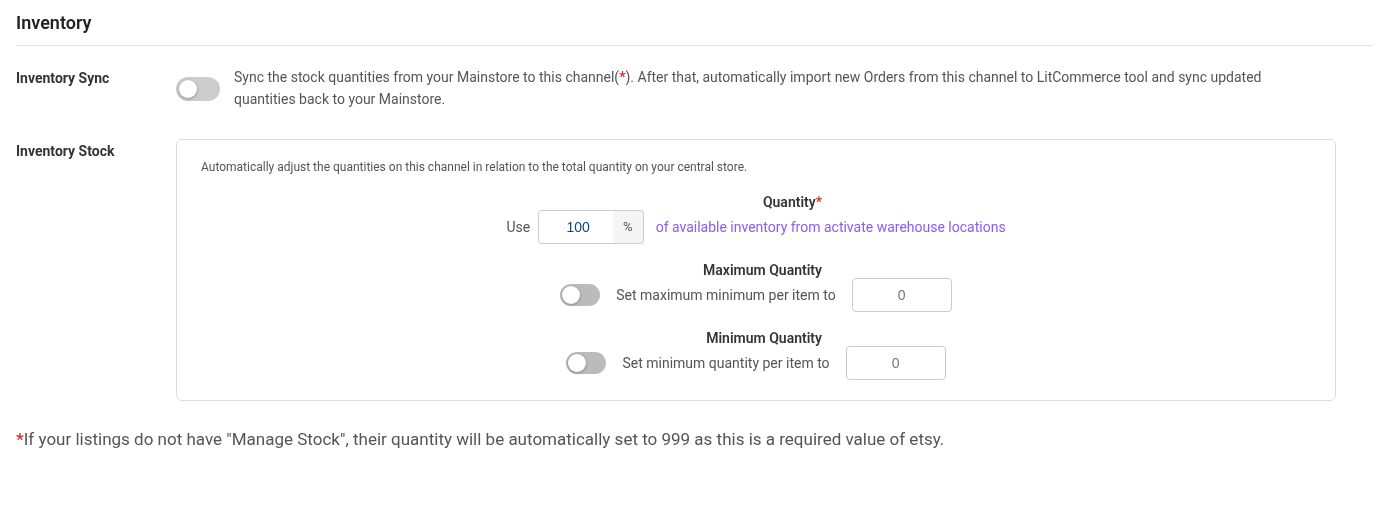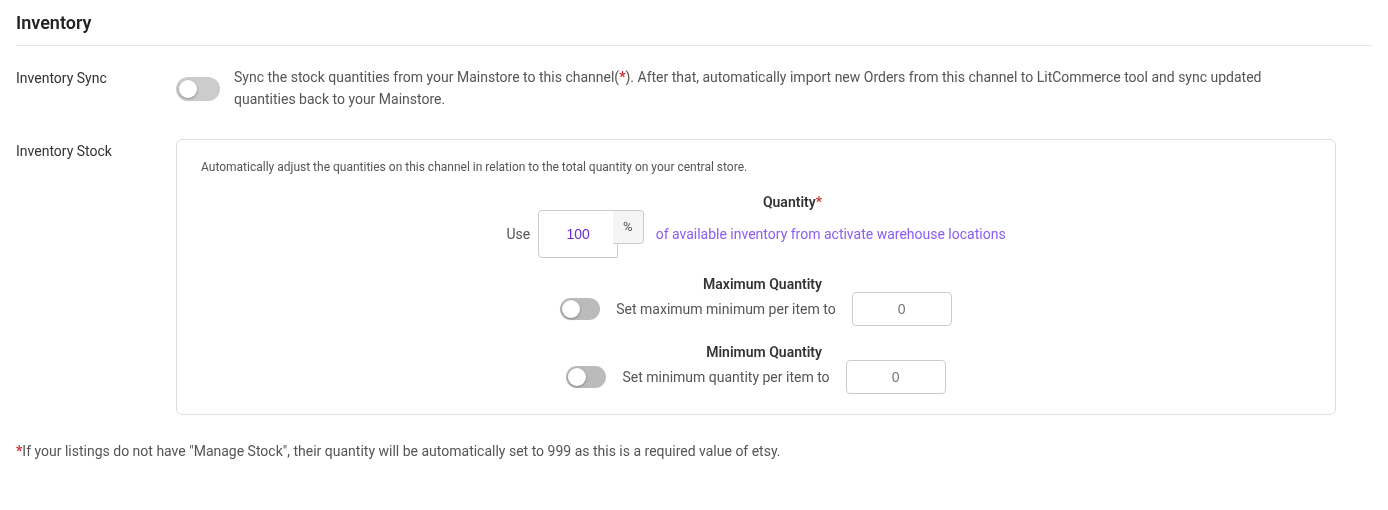--- a/index.html
+++ b/index.html
@@ -32,21 +32,21 @@
 
     .settings-row {
       display: flex;
       align-items: flex-start;
       margin-bottom: 28px;
     }
 
     .settings-label {
       width: 160px;
       min-width: 160px;
-      font-weight: 400;
+      font-weight: 700;
       color: #333;
       padding-top: 4px;
       font-size: 14px;
     }
 
     .settings-content {
       flex: 1;
       display: flex;
       align-items: center;
     }
@@ -138,26 +138,26 @@
       gap: 8px;
     }
 
     .use-label {
       color: #555;
       font-size: 14px;
     }
 
     .quantity-input {
       width: 80px;
-      height: 48px;
+      height: 34px;
       border: 1px solid #ccc;
       border-radius: 4px;
       text-align: center;
       font-size: 14px;
-      color: #6d28d9;
+      color: #0c4a6e;
       padding: 0 8px;
       outline: none;
     }
 
     .percent-badge {
       background: #f5f5f5;
       border: 1px solid #ccc;
       border-left: none;
       height: 34px;
       padding: 0 10px;
@@ -220,21 +220,21 @@
 
     .set-text {
       color: #555;
       margin-left: 8px;
       margin-right: 8px;
       font-size: 14px;
     }
 
     .footnote {
       color: #555;
-      font-size: 14px;
+      font-size: 17px;
       margin-top: 4px;
     }
 
     .footnote .fn-asterisk {
       color: #d32f2f;
       font-weight: bold;
     }
   </style>
 </head>
 <body>

